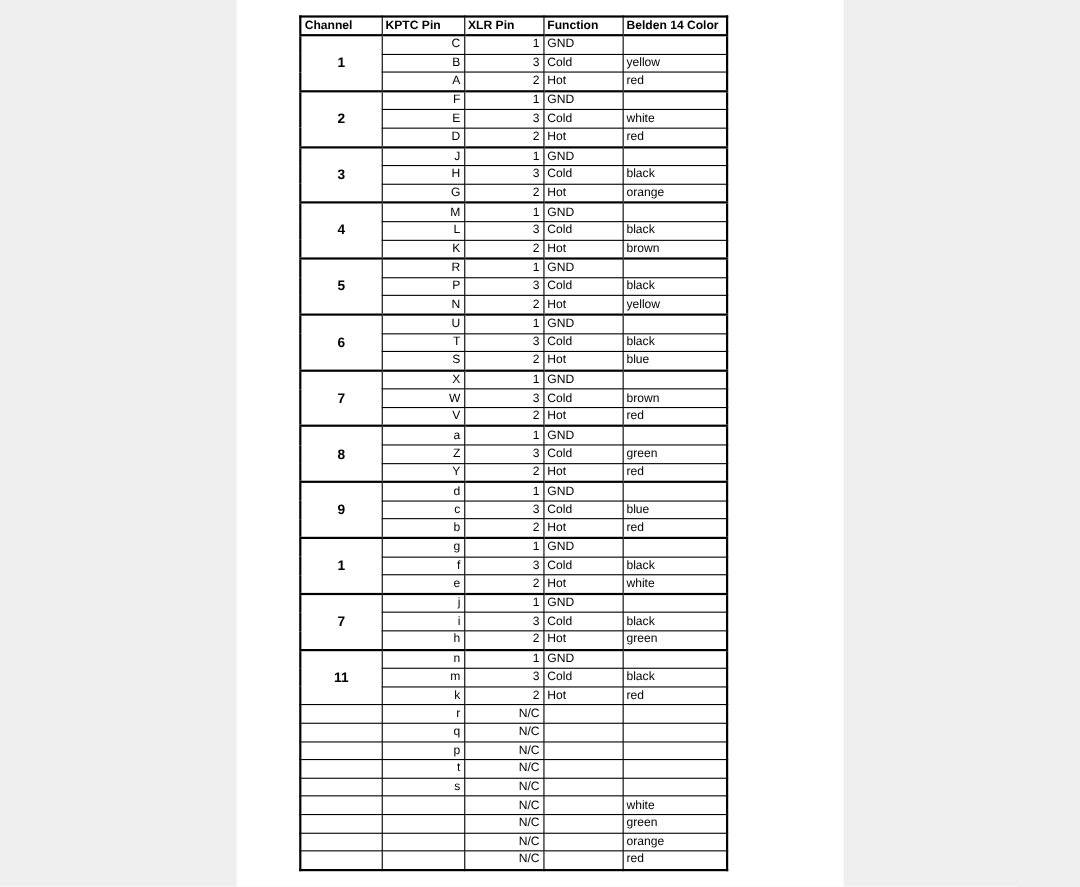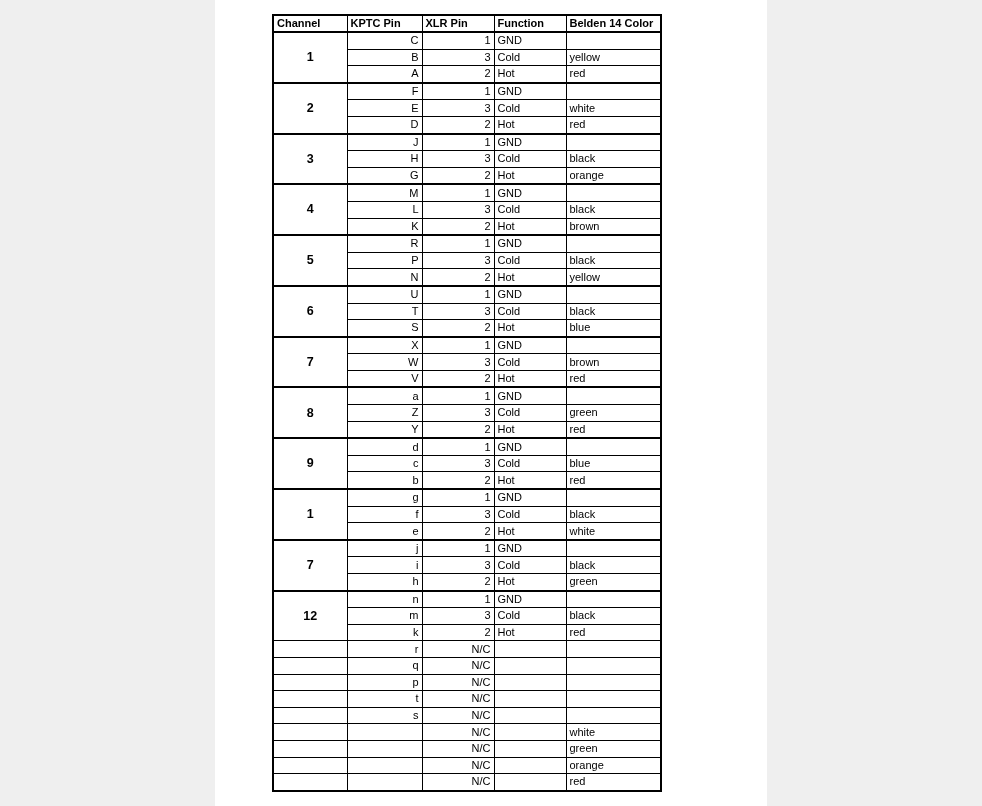--- a/index.html
+++ b/index.html
@@ -284,21 +284,21 @@
           <td>Cold</td>
           <td>black</td>
         </tr>
         <tr>
           <td class="num">h</td>
           <td class="num">2</td>
           <td>Hot</td>
           <td>green</td>
         </tr>
         <tr class="group-start">
-          <td class="channel-cell" rowspan="3">12</td>
+          <td class="channel-cell" rowspan="3">11</td>
           <td class="num">n</td>
           <td class="num">1</td>
           <td>GND</td>
           <td></td>
         </tr>
         <tr>
           <td class="num">m</td>
           <td class="num">3</td>
           <td>Cold</td>
           <td>black</td>

